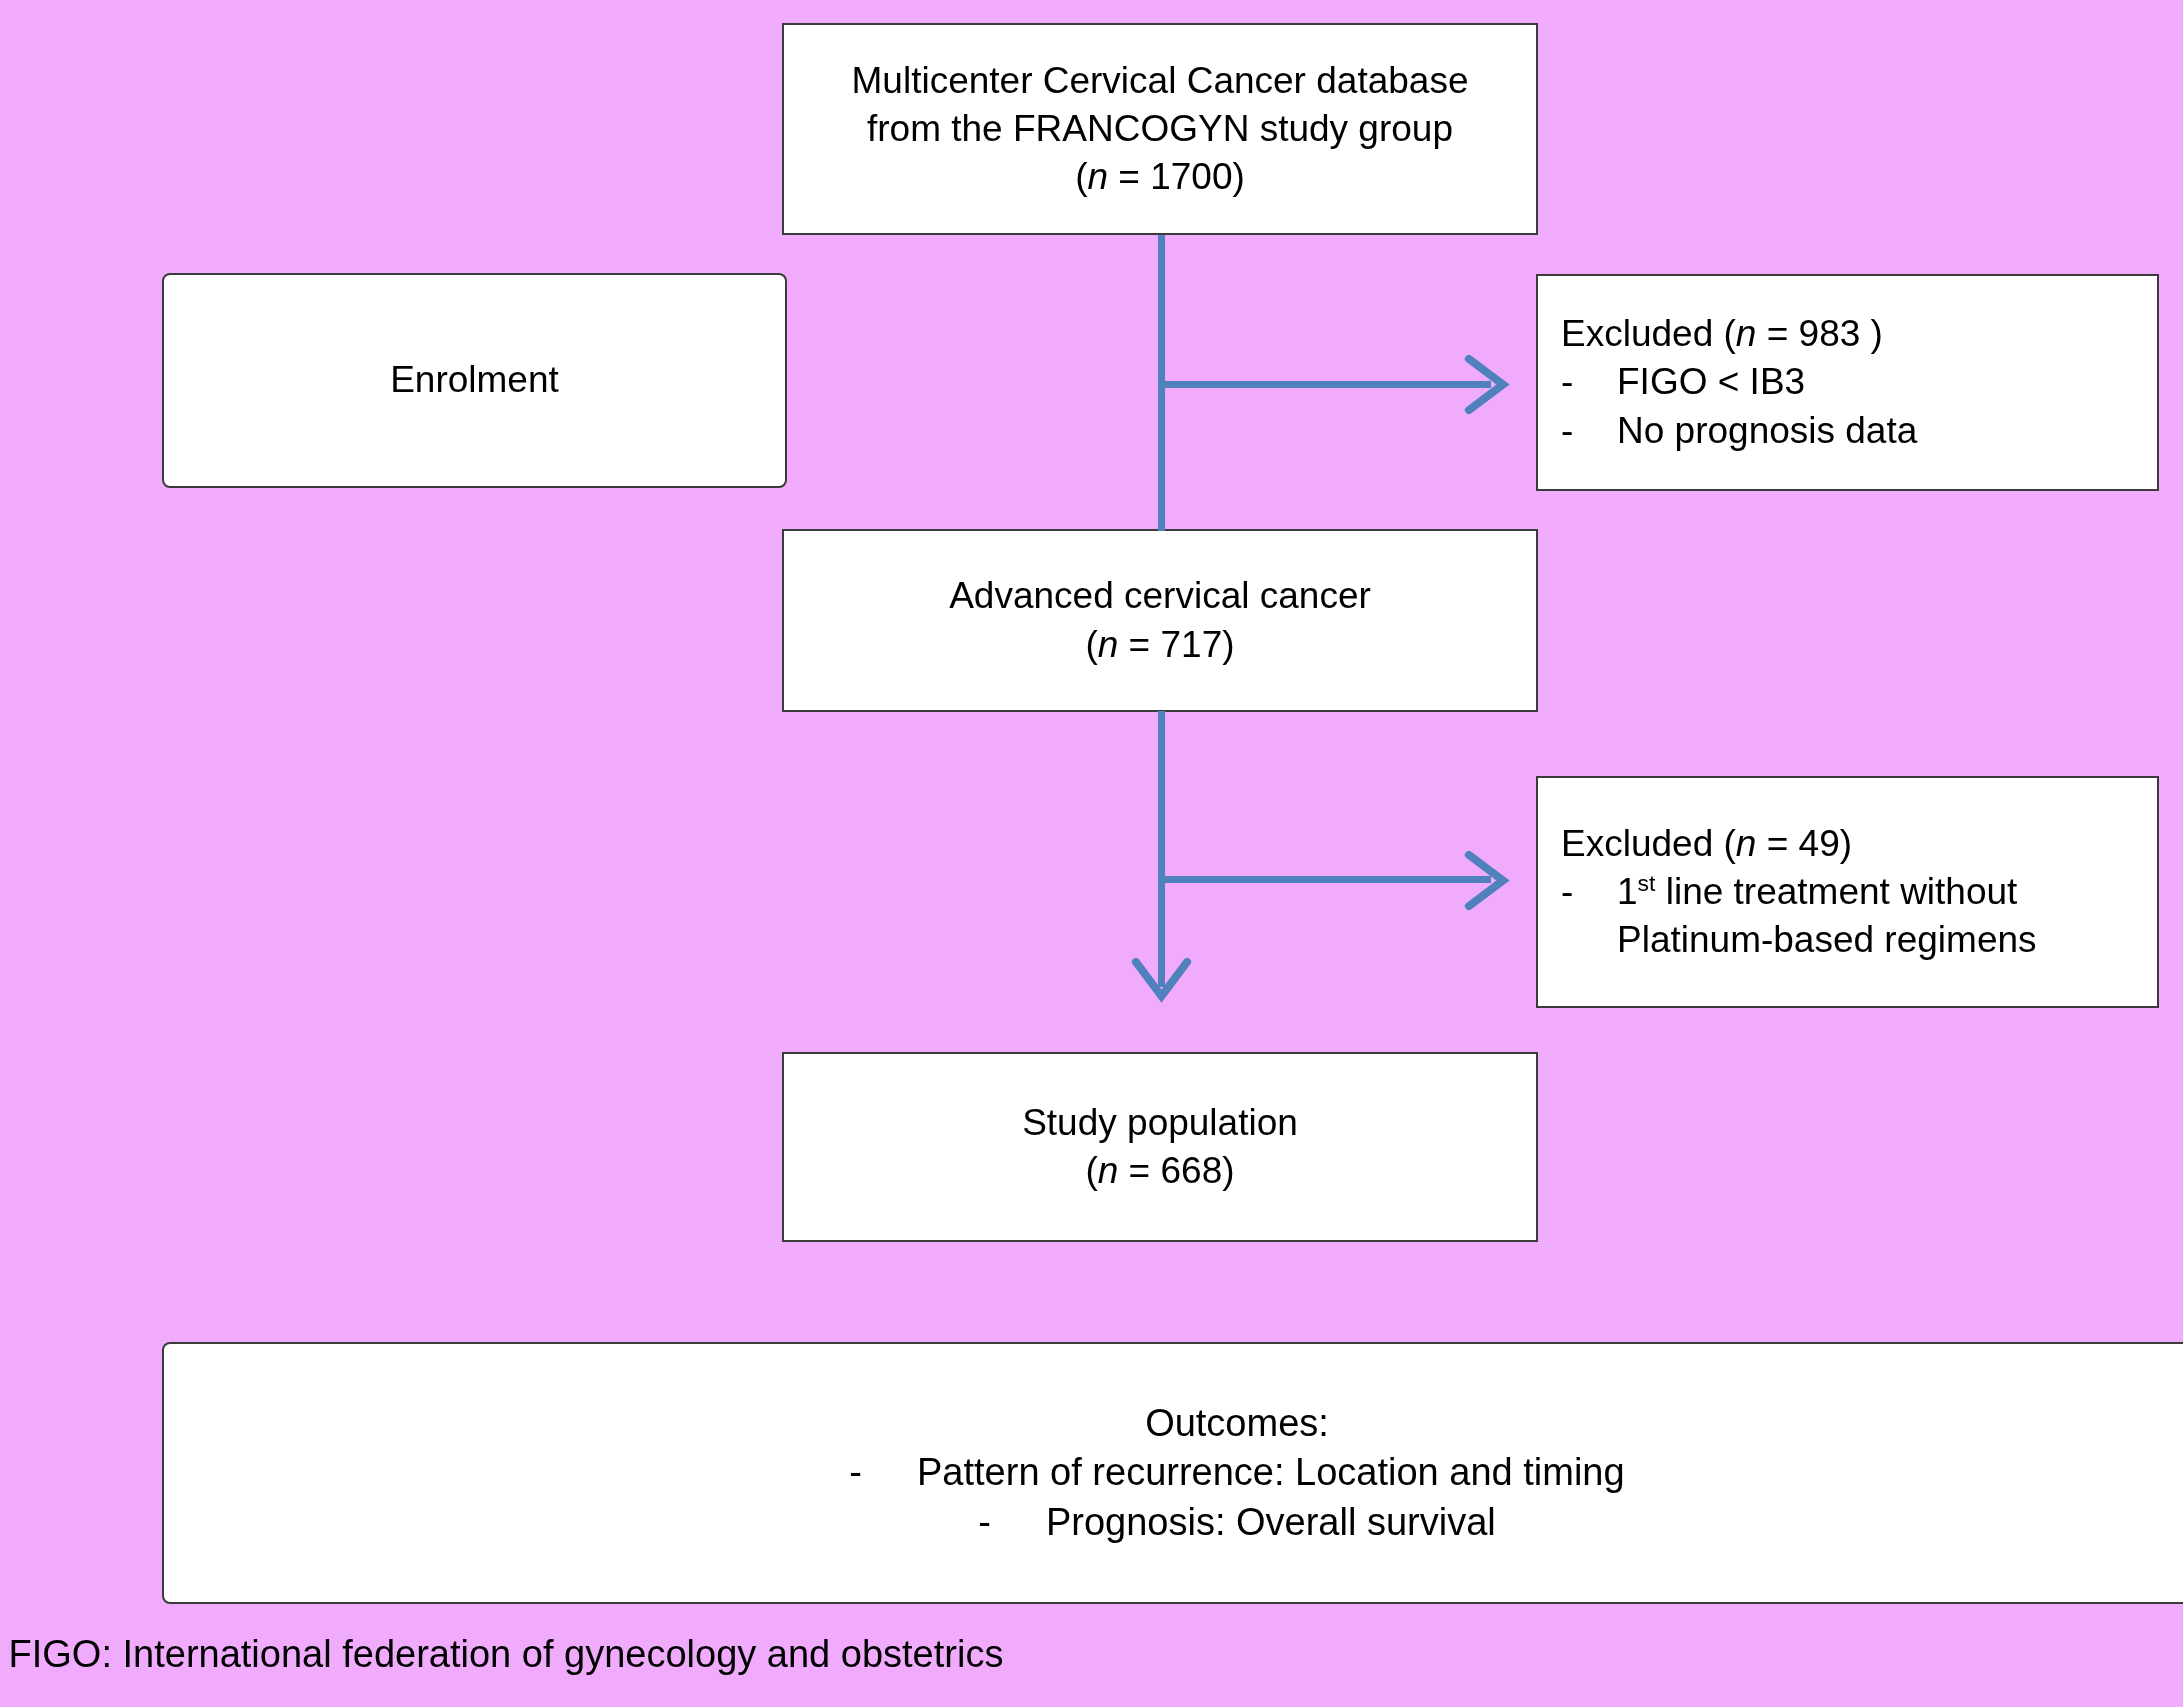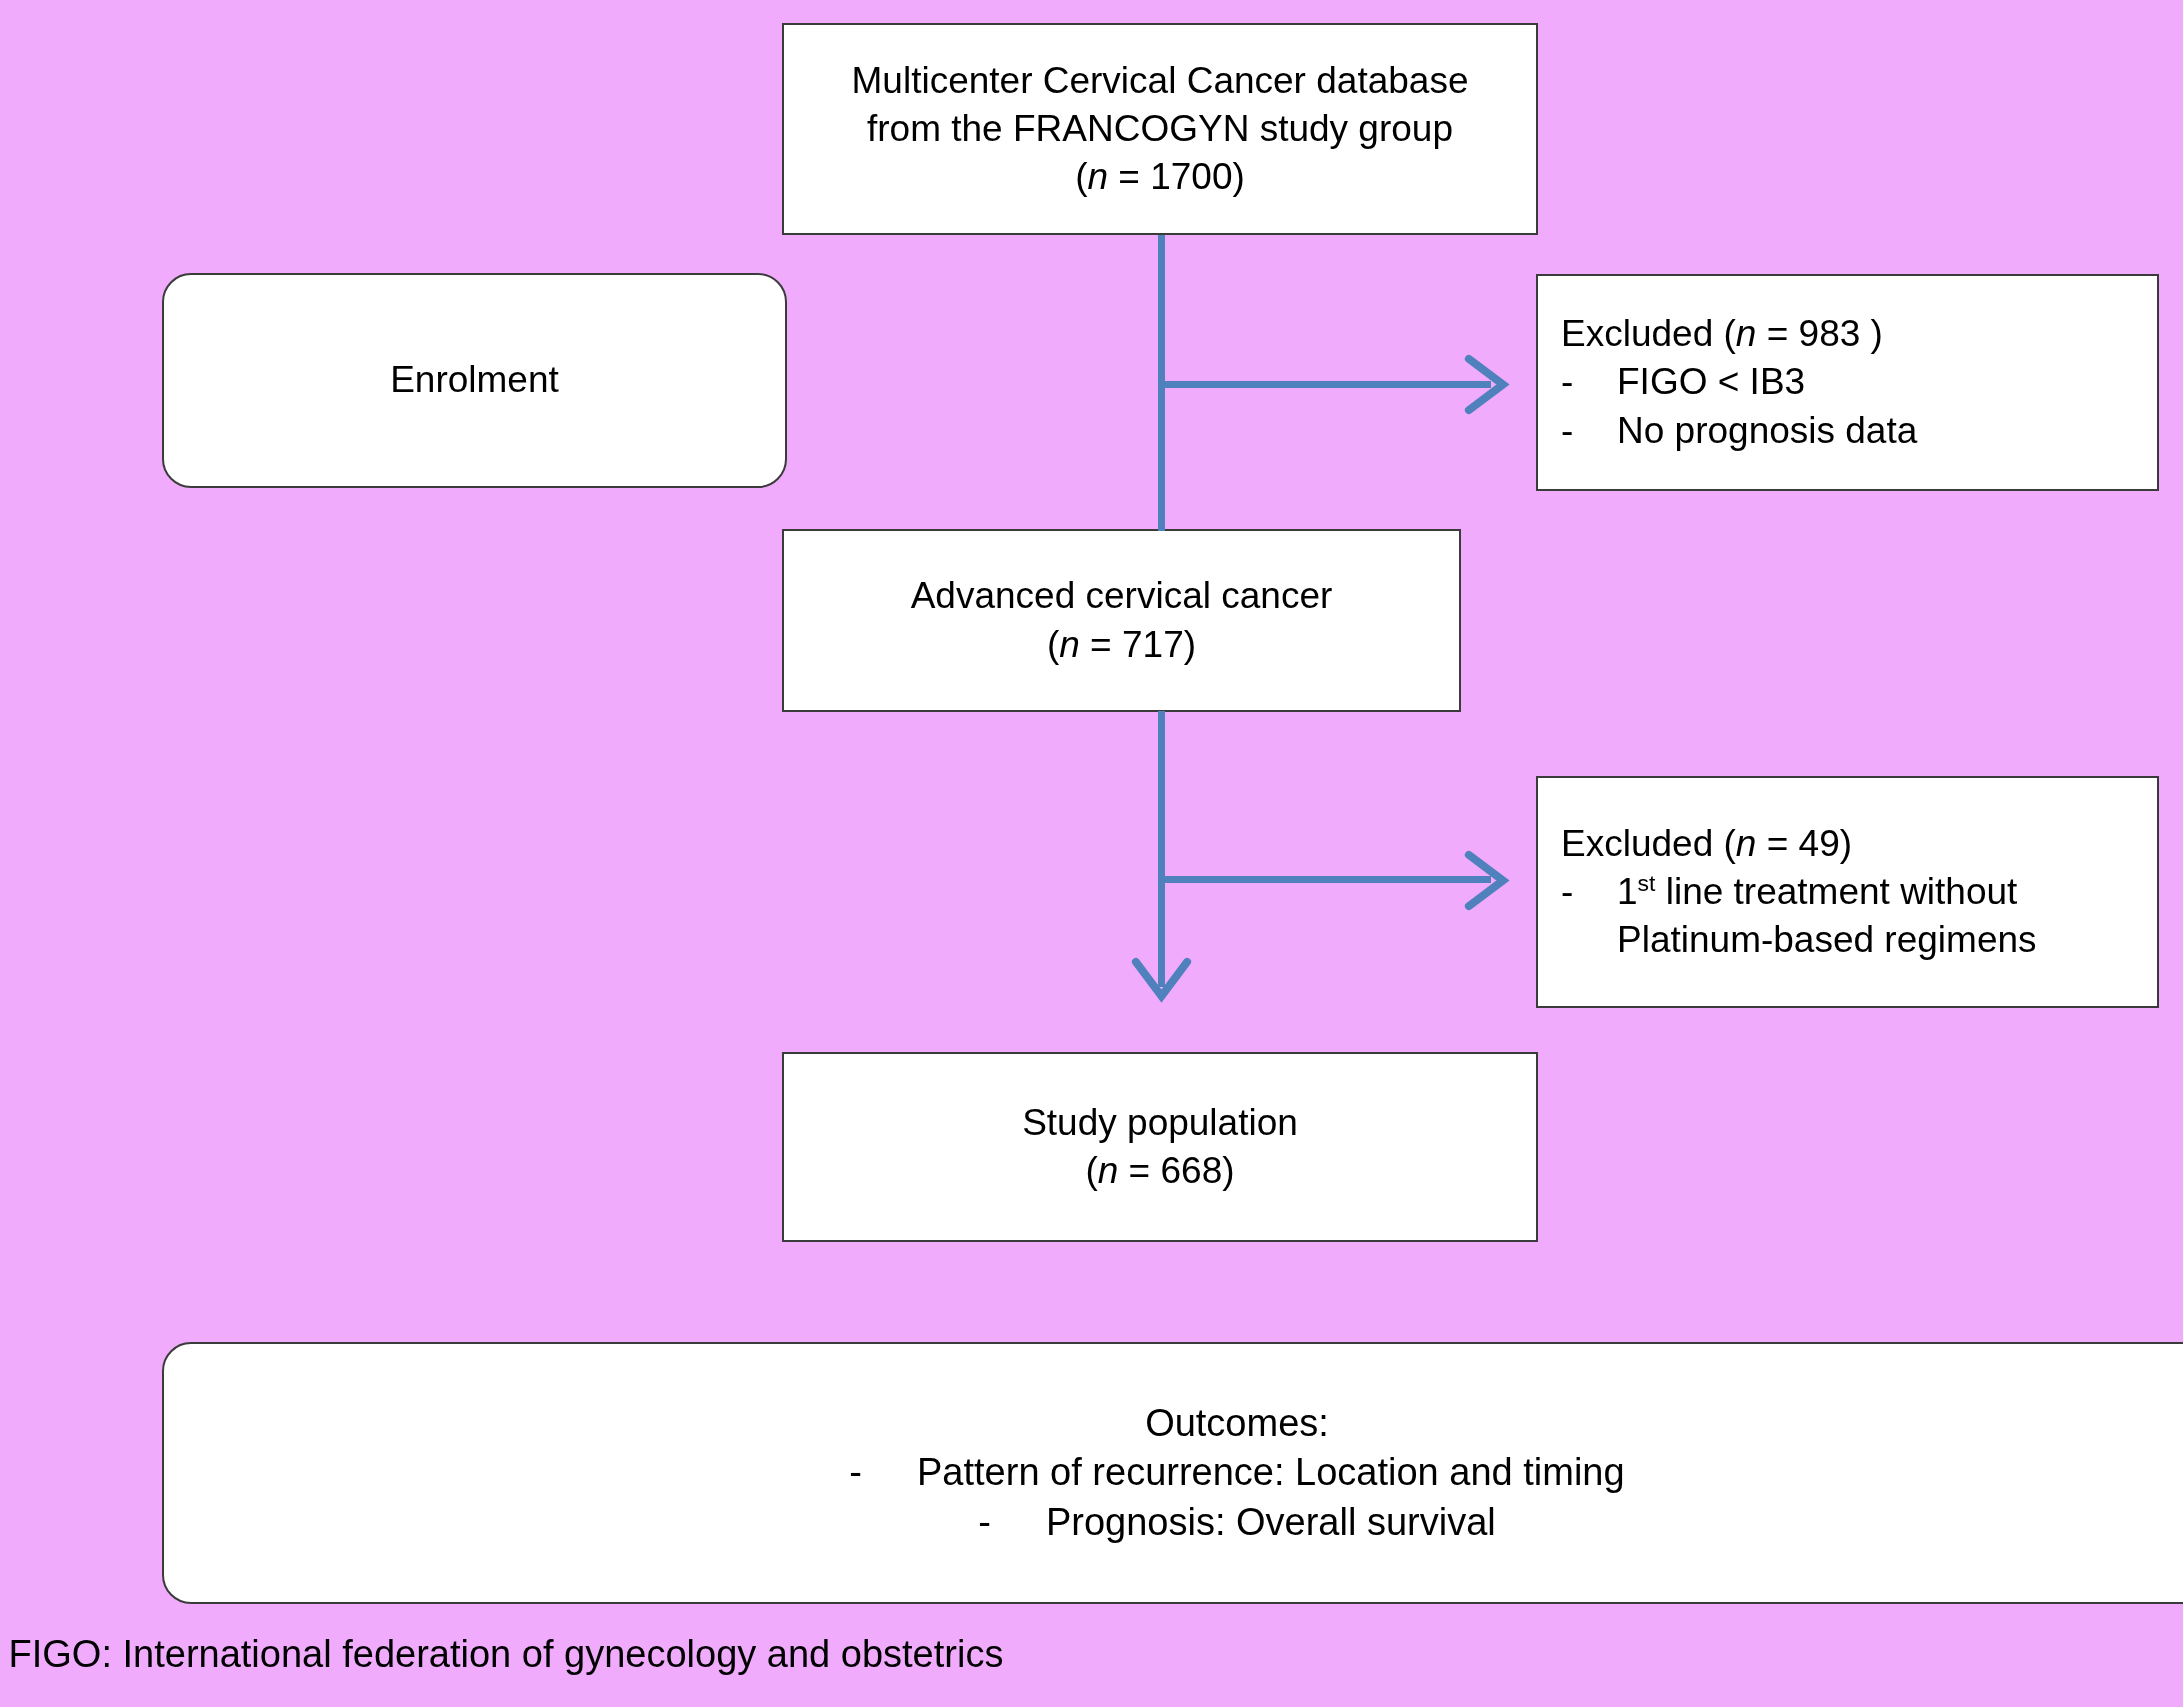--- a/index.html
+++ b/index.html
@@ -24,21 +24,21 @@
   .node {
     position: absolute;
     box-sizing: border-box;
     background: #ffffff;
     border: 2.4px solid #3b3b3b;
     display: flex;
     flex-direction: column;
     justify-content: center;
   }
   .node.rounded {
-    border-radius: 29px;
+    border-radius: 8px;
   }
   .node.centered {
     align-items: center;
     text-align: center;
   }
   .node .line {
     font-size: 37px;
     line-height: 1.30;
     white-space: pre;
   }
@@ -128,21 +128,21 @@
     <div class="bullet-row">
       <span class="dash">-</span>
       <span class="btext">FIGO &lt; IB3</span>
     </div>
     <div class="bullet-row">
       <span class="dash">-</span>
       <span class="btext">No prognosis data</span>
     </div>
   </div>
 
-  <div class="node centered" style="left:782px; top:529px; width:679px; height:183px;">
+  <div class="node centered" style="left:782px; top:529px; width:756px; height:183px;">
     <div class="line">Advanced cervical cancer</div>
     <div class="line"><span>(</span><em class="n">n</em><span> = 717)</span></div>
   </div>
 
   <div class="node left-align" style="left:1536px; top:776px; width:623px; height:232px;">
     <div class="line"><span>Excluded (</span><em class="n">n</em><span> = 49)</span></div>
     <div class="bullet-row">
       <span class="dash">-</span>
       <span class="btext"><span>1</span><sup class="ord">st</sup><span> line treatment without</span></span>
     </div>

